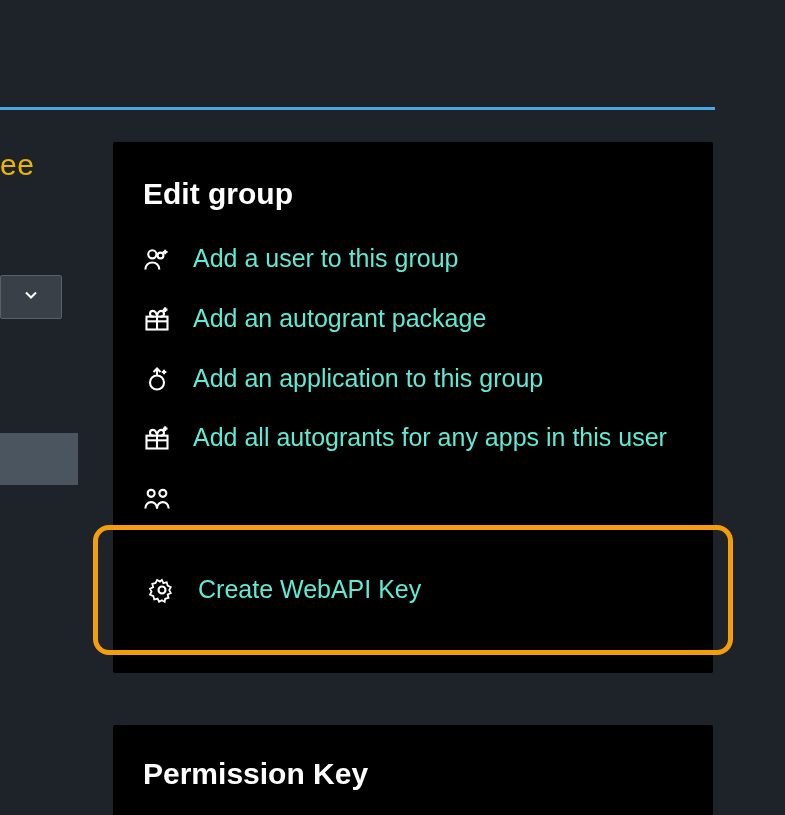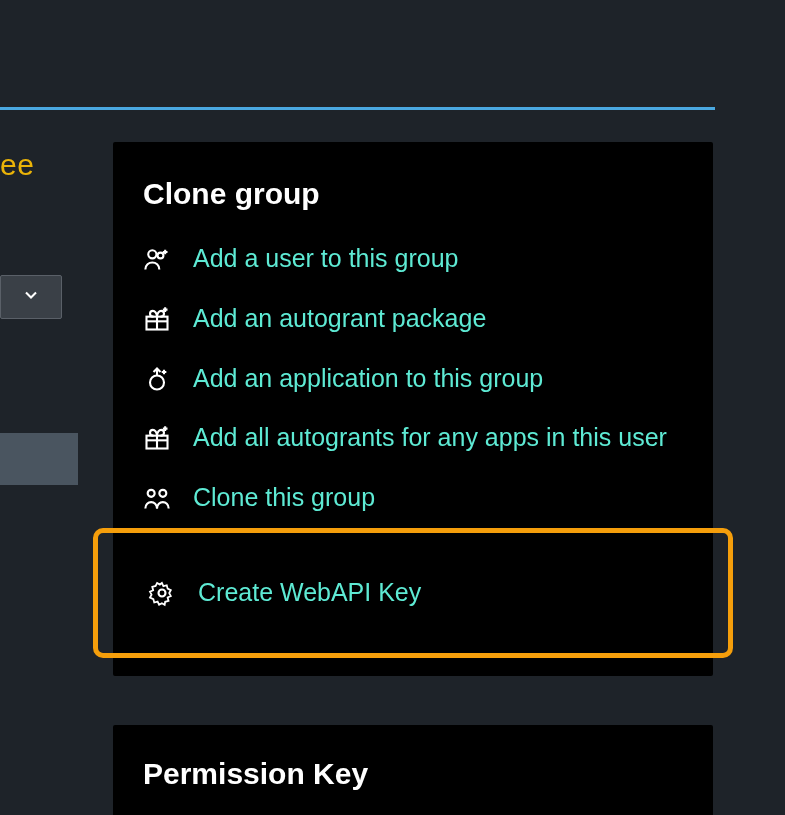--- a/index.html
+++ b/index.html
@@ -82,21 +82,21 @@
       display: flex;
       align-items: center;
       justify-content: center;
       margin-top: 3px;
     }
     .menu-text {
       flex: 1;
     }
     .highlight-box {
       border: 5px solid #f59e0b;
-      border-radius: 10px;
+      border-radius: 16px;
       margin: 0 -20px;
       padding: 30px 0;
     }
     .highlight-box .menu-item {
       padding-left: 50px;
       padding-right: 50px;
       margin: 0;
     }
     .panel-secondary {
       position: absolute;
@@ -123,21 +123,21 @@
   <span>
     <svg width="20" height="20" viewBox="0 0 24 24" stroke-width="2.5">
       <polyline points="6 9 12 15 18 9"></polyline>
     </svg>
   </span>
 </div>
 
 <div class="sidebar-item-fragment"></div>
 
 <div class="panel">
-  <div class="panel-title">Clone group</div>
+  <div class="panel-title">Edit group</div>
 
   <div class="menu-item">
     <span class="menu-icon">
       <svg width="28" height="28" viewBox="0 0 24 24" stroke-width="1.8">
         <circle cx="8" cy="8" r="3.5"></circle>
         <path d="M2 21c0-4 3-6 6-6s6 2 6 6"></path>
         <circle cx="15" cy="9" r="2.5"></circle>
         <path d="M19 4v4M17 6h4"></path>
       </svg>
     </span>
@@ -183,21 +183,20 @@
 
   <div class="menu-item">
     <span class="menu-icon">
       <svg width="28" height="28" viewBox="0 0 24 24" stroke-width="1.8">
         <circle cx="7" cy="8" r="3"></circle>
         <path d="M2 21c0-3.5 2.5-5.5 5-5.5s5 2 5 5.5"></path>
         <circle cx="17" cy="8" r="3"></circle>
         <path d="M12 21c0-3.5 2.5-5.5 5-5.5s5 2 5 5.5"></path>
       </svg>
     </span>
-    <span class="menu-text">Clone this group</span>
   </div>
 
   <div class="highlight-box">
     <div class="menu-item">
       <span class="menu-icon">
         <svg width="28" height="28" viewBox="0 0 24 24" stroke-width="1.8">
           <circle cx="12" cy="12" r="3"></circle>
           <path d="M12 2l1.5 3.2 3.4-.9.9 3.4L21 9.2l-1.6 3 1.6 3-3.2 1.5.9 3.4-3.4.9L14.8 24 12 22.4 9.2 24l-1.5-3.2-3.4.9-.9-3.4L0 16.8l1.6-3L0 10.8l3.2-1.5-.9-3.4 3.4-.9L7.2 2 10 3.6 12 2z" transform="scale(0.85) translate(2,2)"></path>
         </svg>
       </span>

